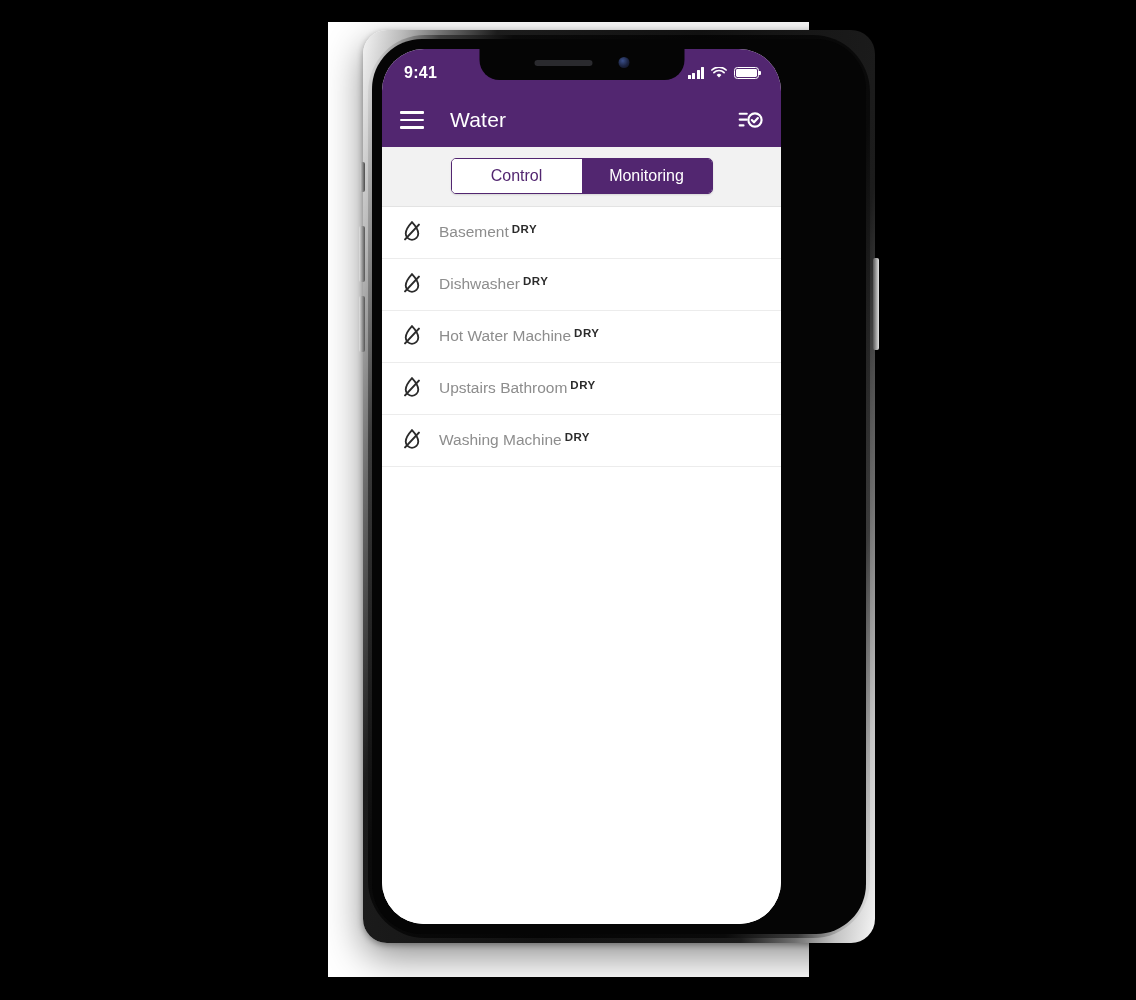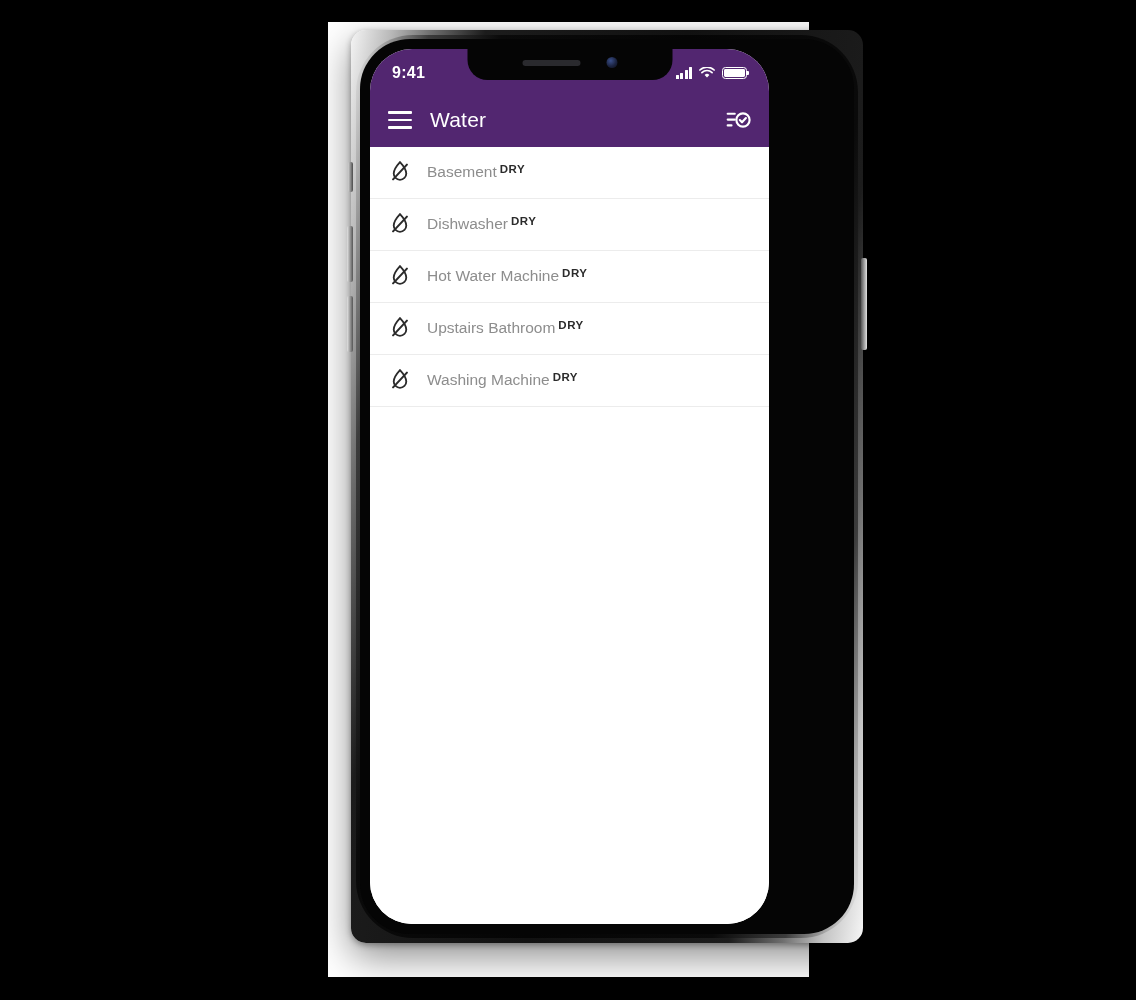--- a/index.html
+++ b/index.html
@@ -14,23 +14,23 @@
   #canvas {
     position: absolute;
     left: 328px; top: 22px;
     width: 481px; height: 955px;
     background: #ffffff;
   }
 
   
   .phone-frame {
     position: absolute;
-    left: 23px; top: 8px;
+    left: 35px; top: 8px;
     width: 512px; height: 913px;
-    border-radius: 15px;
+    border-radius: 24px;
     background: linear-gradient(100deg,#f4f4f4 0%,#b9b9b9 6%,#6e6e6e 12%,#1c1c1c 20%,
                 #111 50%,#1c1c1c 80%,#6e6e6e 88%,#c4c4c4 94%,#f7f7f7 100%);
     box-shadow: 0 14px 38px rgba(0,0,0,.45), 0 2px 6px rgba(0,0,0,.35);
   }
   .frame-ring {
     position: absolute; inset: 5px;
     border-radius: 57px;
     background: linear-gradient(100deg,#e9e9e9 0%,#9a9a9a 5%,#3c3c3c 11%,#0a0a0a 22%,
                 #050505 50%,#0a0a0a 78%,#3c3c3c 89%,#a8a8a8 95%,#ededed 100%);
   }
@@ -119,21 +119,21 @@
   .batt::after {
     content:""; position:absolute; right:-3.4px; top:3.4px;
     width:2px; height:4px; background:#fff; border-radius:0 1px 1px 0;
   }
   .batt span { display:block; height:100%; width:100%; background:#fff; border-radius:1.4px; }
 
   
   .appbar {
     height: 54px; background: #522670;
     display: flex; align-items: center;
-    padding: 0 18px; gap: 18px;
+    padding: 0 18px; gap: 26px;
   }
   .hamburger { width: 24px; display: flex; flex-direction: column; gap: 5px; cursor: pointer; }
   .hamburger i { display:block; height: 2.6px; background:#fff; border-radius: 1px; }
   .appbar-title {
     color: #ffffff; font-size: 21px; font-weight: 400;
     letter-spacing: .2px; flex: 1;
   }
   .appbar-action { width: 26px; height: 26px; cursor: pointer; }
 
   
@@ -238,20 +238,26 @@
           <div class="appbar-title">Water</div>
           <svg class="appbar-action" viewBox="0 0 24 24">
             <rect x="1.5" y="5.2" width="8.5" height="2" rx="1" fill="#fff"></rect>
             <rect x="1.5" y="10.6" width="8.5" height="2" rx="1" fill="#fff"></rect>
             <rect x="1.5" y="16" width="5.5" height="2" rx="1" fill="#fff"></rect>
             <circle cx="16.6" cy="12" r="6.1" fill="none" stroke="#fff" stroke-width="2"></circle>
             <path d="M13.7 12.1 l2 2 3.6 -3.9" fill="none" stroke="#fff" stroke-width="2" stroke-linecap="round" stroke-linejoin="round"></path>
           </svg>
         </div>
 
+        <div class="tabstrip">
+          <div class="segmented">
+            <div class="seg">Control</div>
+            <div class="seg active">Monitoring</div>
+          </div>
+        </div>
 
 
         <div class="sensor-list">
 
           <div class="sensor-row">
             <svg class="sensor-icon" viewBox="0 0 24 24">
               <path d="M12 2.8 C12 2.8 6.2 9.1 6.2 13.4 a5.8 5.8 0 0 0 11.6 0 C17.8 9.1 12 2.8 12 2.8 Z" fill="none" stroke="#2b2b2b" stroke-width="1.7" stroke-linejoin="round"></path>
               <line x1="5.6" y1="18.8" x2="18.4" y2="5.2" stroke="#2b2b2b" stroke-width="1.9" stroke-linecap="round"></line>
             </svg>
             <div class="sensor-text">

